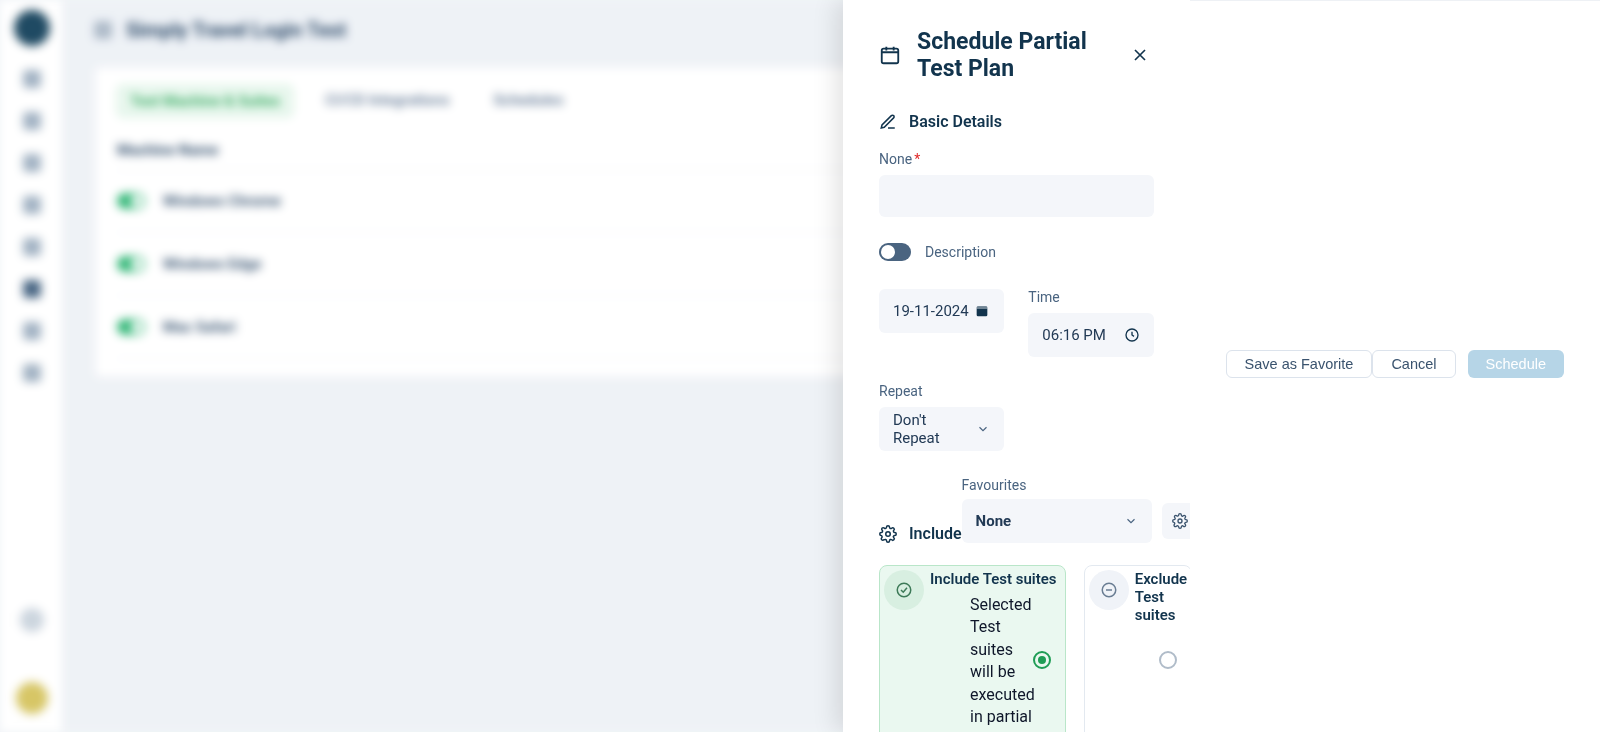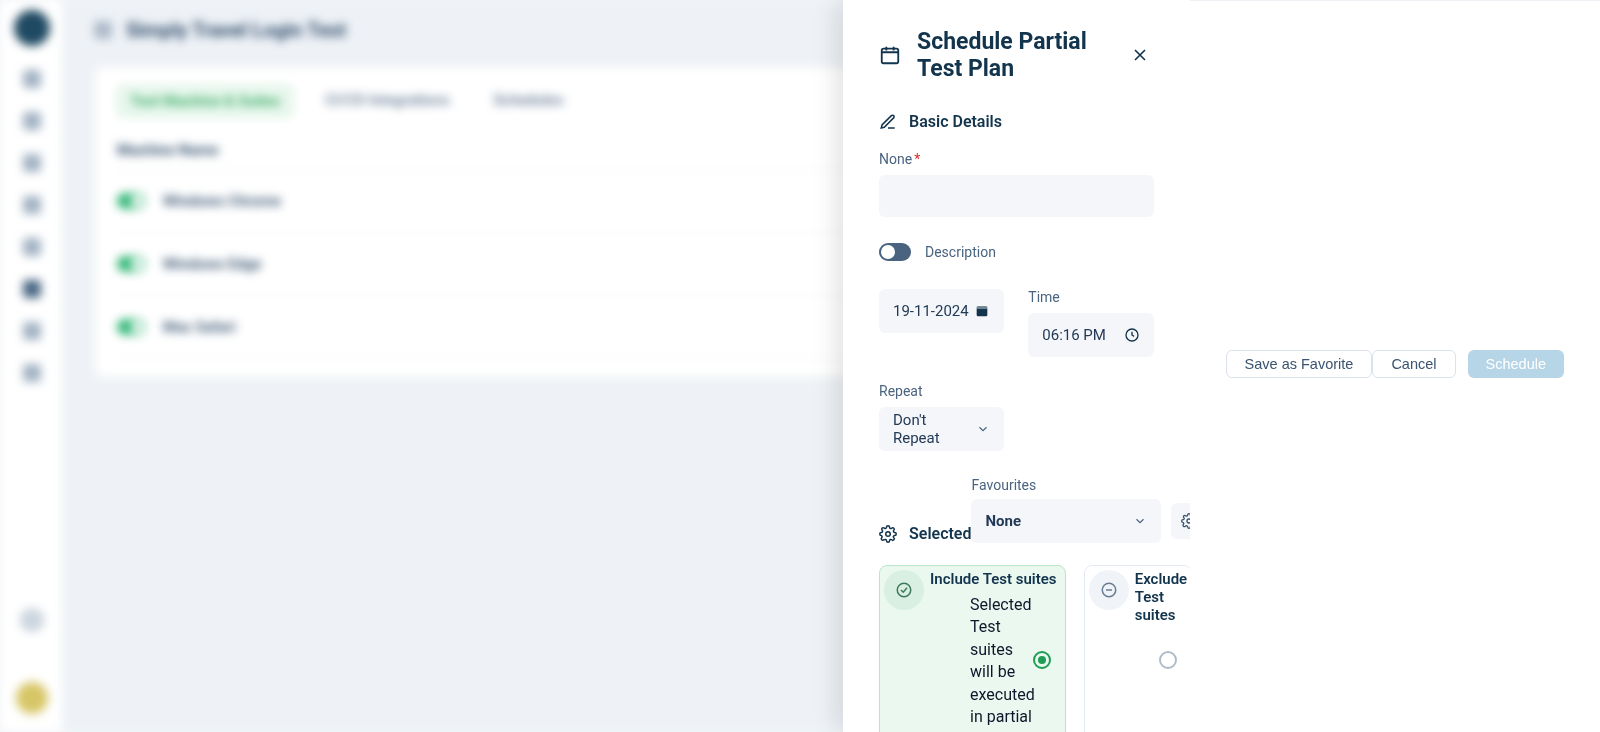--- a/index.html
+++ b/index.html
@@ -328,21 +328,21 @@
     </div>
 
     <div class="settings-header">
       <div class="settings-left">
         <span>
           <svg width="18" height="18" viewBox="0 0 24 24" fill="none" stroke="#12344d" stroke-width="2">
             <circle cx="12" cy="12" r="3"></circle>
               <path d="M19.4 15a1.7 1.7 0 0 0 .34 1.87l.06.06a2 2 0 1 1-2.83 2.83l-.06-.06a1.7 1.7 0 0 0-1.87-.34 1.7 1.7 0 0 0-1 1.56V21a2 2 0 1 1-4 0v-.09a1.7 1.7 0 0 0-1.11-1.56 1.7 1.7 0 0 0-1.87.34l-.6.06a2 2 0 1 1-2.83-2.83l.06-.06a1.7 1.7 0 0 0 .34-1.87 1.7 1.7 0 0 0-1.56-1H3a2 2 0 1 1 0-4h.09a1.7 1.7 0 0 0 1.56-1.11 1.7 1.7 0 0 0-.34-1.87l-.06-.06a2 2 0 1 1 2.83-2.83l.06.06a1.7 1.7 0 0 0 1.87.34H9a1.7 1.7 0 0 0 1-1.56V3a2 2 0 1 1 4 0v.09a1.7 1.7 0 0 0 1 1.56 1.7 1.7 0 0 0 1.87-.34l.06-.06a2 2 0 1 1 2.83 2.83l-.06.06a1.7 1.7 0 0 0-.34 1.87V9a1.7 1.7 0 0 0 1.56 1H21a2 2 0 1 1 0 4h-.09a1.7 1.7 0 0 0-1.56 1Z"></path>
           </svg>
         </span>
-        <span>Selected</span>
+        <span>Include</span>
       </div>
       <div class="fav-block">
         <label class="field-label">Favourites</label>
         <div class="fav-row">
           <div class="select-like fav-select">
             <span>None</span>
             <span>
               <svg width="14" height="14" viewBox="0 0 24 24" fill="none" stroke="#4a6480" stroke-width="2">
                   <path d="m6 9 6 6 6-6"></path>
                 </svg>

